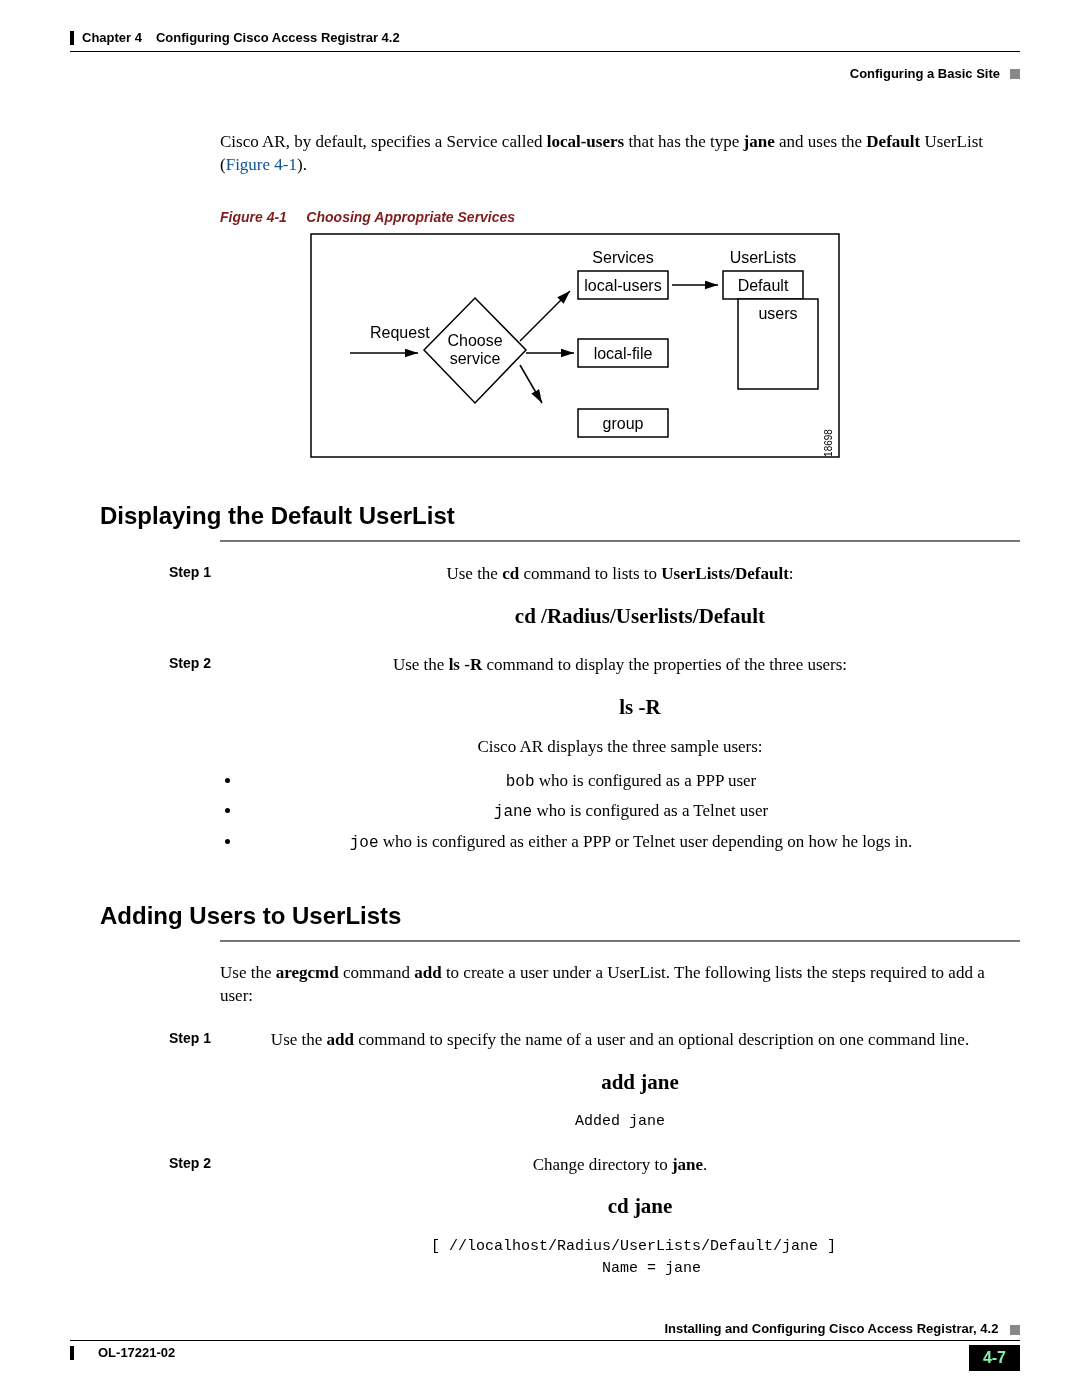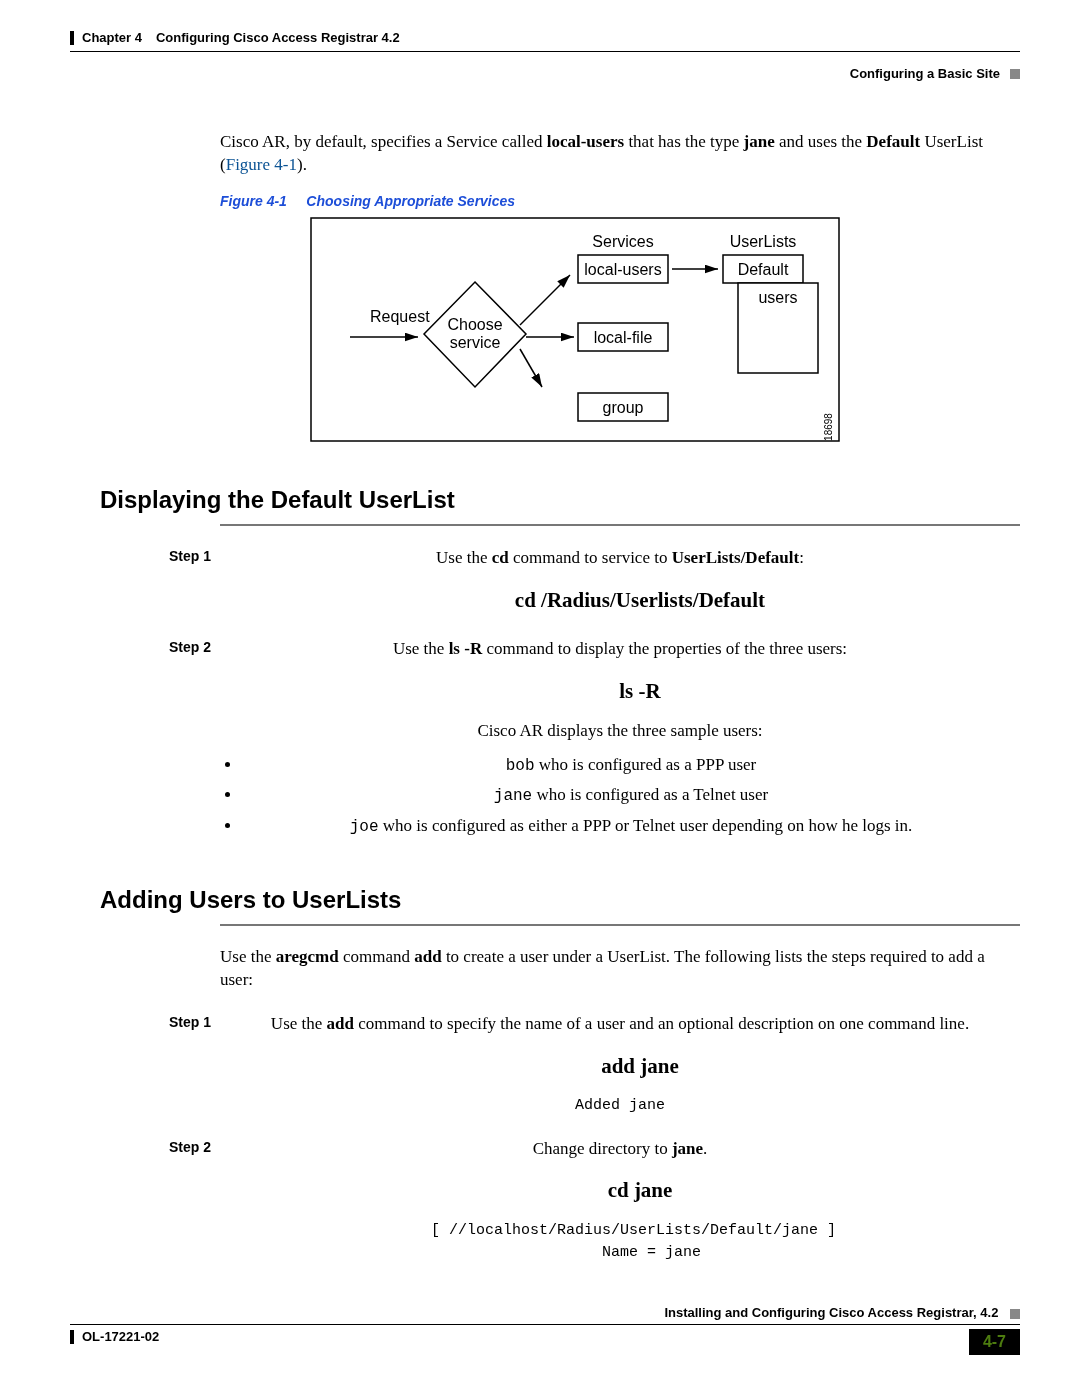--- a/index.html
+++ b/index.html
@@ -61,22 +61,22 @@
     font-size: 17px;
     line-height: 1.35;
     margin: 10px 0;
   }
   .link { color: #0b5394; }
   .figure-caption {
     font-family: Arial, Helvetica, sans-serif;
     font-style: italic;
     font-weight: bold;
     font-size: 14px;
-    color: #1d4ed8;
-    margin-top: 16px;
+    color: #7f1d1d;
+    margin-top: 32px;
     margin-bottom: 8px;
   }
   .figure-wrap {
     margin-left: 90px;
   }
   .figure {
     display:inline-block;
   }
   .h2 {
     font-family: Arial, Helvetica, sans-serif;
@@ -141,40 +141,41 @@
     justify-content: space-between;
     align-items: flex-start;
   }
   .footer-left {
     display: flex;
     align-items: center;
     font-family: Arial, Helvetica, sans-serif;
     font-size: 13px;
     font-weight: bold;
     margin-top: 20px;
+    gap: 16px;
   }
   .footer-right-wrap { text-align: right; }
   .footer-right-title {
     font-family: Arial, Helvetica, sans-serif;
     font-size: 13px;
     font-weight: bold;
     margin-bottom: 4px;
   }
   .footer-square {
     display: inline-block;
     width: 10px;
     height: 10px;
     background: #888;
     margin-left: 8px;
     vertical-align: middle;
   }
   .page-num {
     display: inline-block;
     background: #000;
-    color: #4d7c0f;
+    color: #86efac;
     font-family: Arial, Helvetica, sans-serif;
     font-weight: bold;
     font-size: 16px;
     padding: 4px 14px;
   }
   .section-wrap { padding-left: 30px; }
 </style>
 </head>
 <body>
 
@@ -255,21 +256,21 @@
   </div>
 
   <div class="section-wrap">
     <h2 class="h2">Displaying the Default UserList</h2>
   </div>
   <hr class="section-underline">
 
   <div class="step-row">
     <div class="step-label">Step 1</div>
     <div class="step-body">
-      <span>Use the </span><b>cd</b><span> command to service to </span><b>UserLists/Default</b><span>:</span>
+      <span>Use the </span><b>cd</b><span> command to lists to </span><b>UserLists/Default</b><span>:</span>
       <div class="cmd-block">cd /Radius/Userlists/Default</div>
     </div>
   </div>
 
   <div class="step-row">
     <div class="step-label">Step 2</div>
     <div class="step-body">
       <span>Use the </span><b>ls -R</b><span> command to display the properties of the three users:</span>
       <div class="cmd-block">ls -R</div>
       <p class="para" style="margin-left:0;">Cisco AR displays the three sample users:</p>

